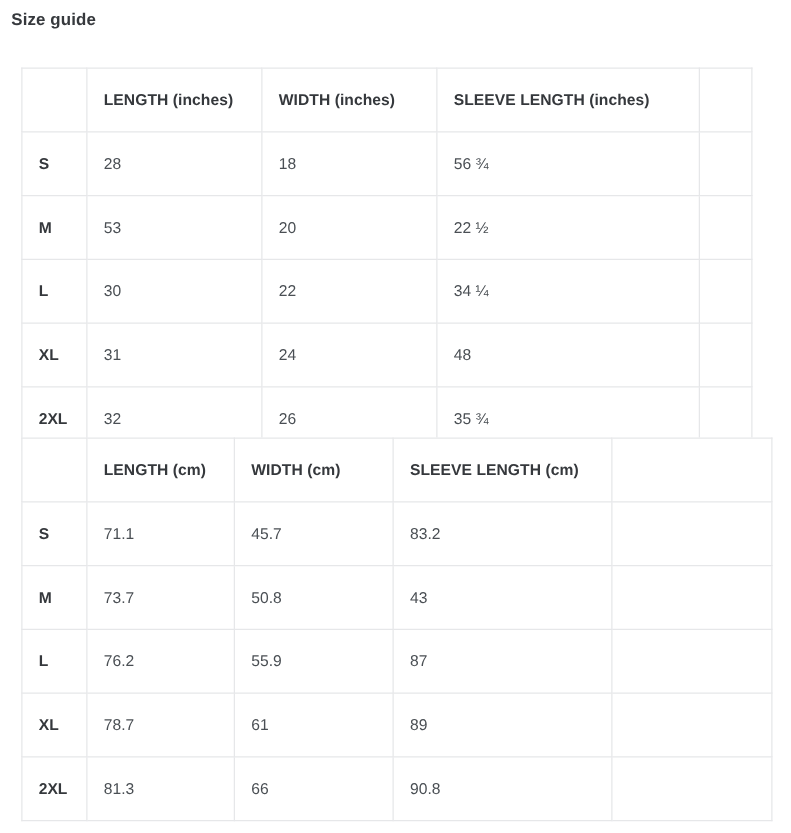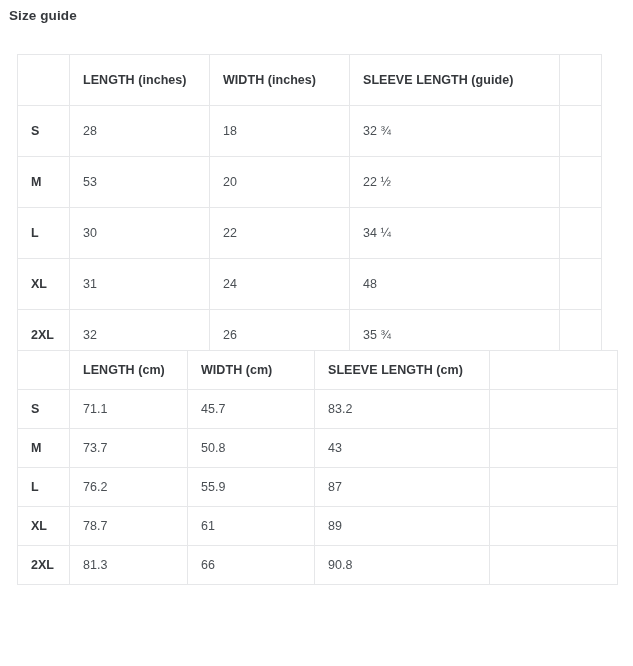--- a/index.html
+++ b/index.html
@@ -86,21 +86,21 @@
   #table-inches col.c2 { width: 140px; }
   #table-inches col.c3 { width: 210px; }
   #table-inches col.c4 { width: 42px; }
 
   
   #table-cm {
     left: 17px;
     top: 350px;
     width: 600px;
   }
-  #table-cm tr { height: 39px; }
+  #table-cm tr { height: 51px; }
   #table-cm col.c0 { width: 52px; }
   #table-cm col.c1 { width: 118px; }
   #table-cm col.c2 { width: 127px; }
   #table-cm col.c3 { width: 175px; }
   #table-cm col.c4 { width: 128px; }
 </style>
 </head>
 <body>
 
 <div id="page-root">
@@ -113,30 +113,30 @@
         <col class="c1">
         <col class="c2">
         <col class="c3">
         <col class="c4">
     </colgroup>
     <thead>
       <tr>
         <th class="corner-blank"></th>
         <th>LENGTH (inches)</th>
         <th>WIDTH (inches)</th>
-        <th>SLEEVE LENGTH (guide)</th>
+        <th>SLEEVE LENGTH (inches)</th>
         <th class="spacer-cell"></th>
       </tr>
     </thead>
     <tbody>
       <tr>
         <td class="size-label">S</td>
         <td>28</td>
         <td>18</td>
-        <td>32 ¾</td>
+        <td>56 ¾</td>
         <td class="spacer-cell"></td>
       </tr>
       <tr>
         <td class="size-label">M</td>
         <td>53</td>
         <td>20</td>
         <td>22 ½</td>
         <td class="spacer-cell"></td>
       </tr>
       <tr>

